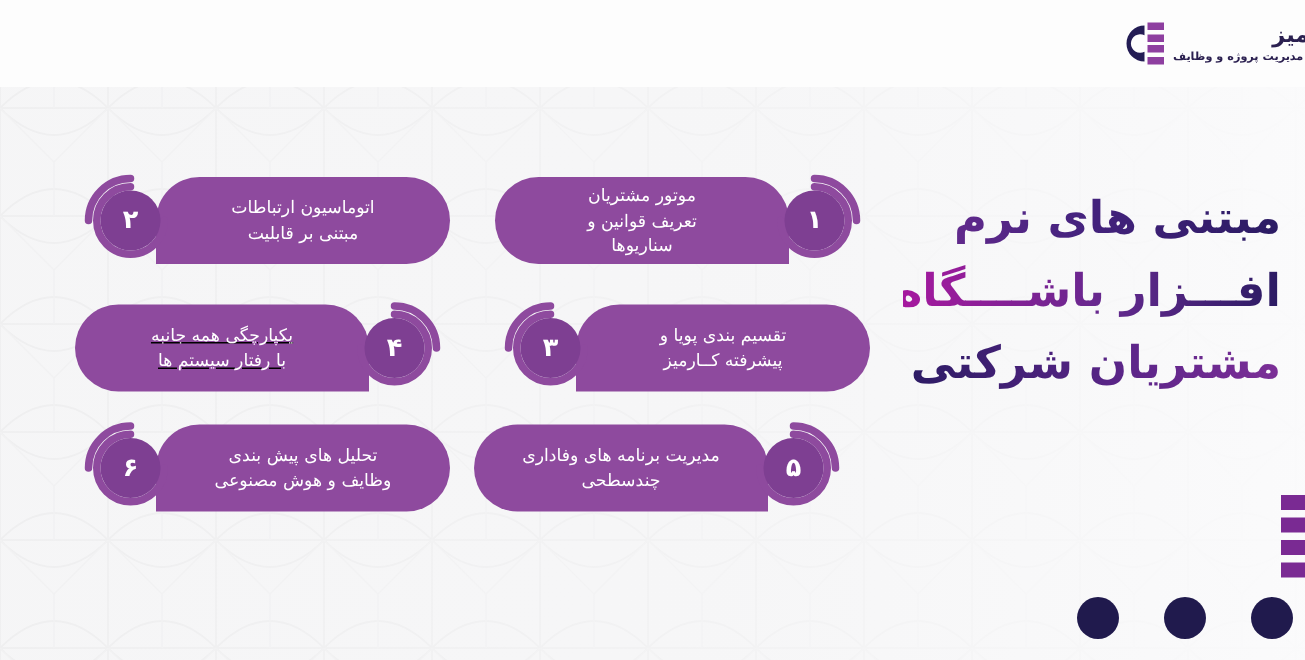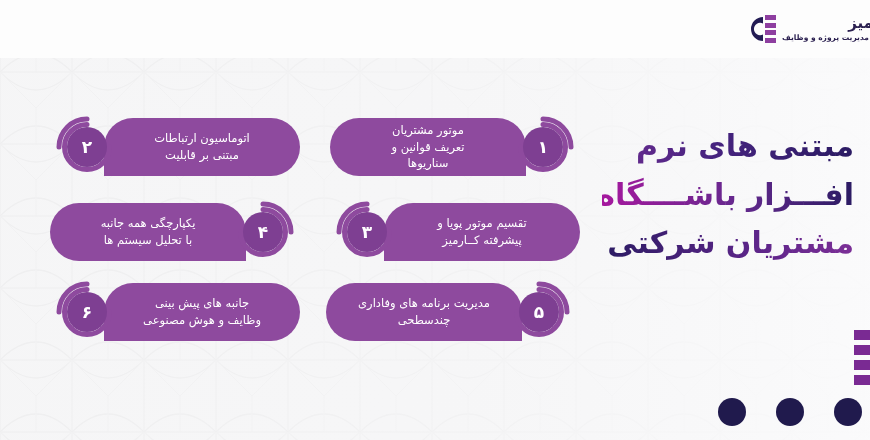--- a/index.html
+++ b/index.html
@@ -307,75 +307,75 @@
       </svg>
       <div class="disc">
         <span class="num">۲</span>
       </div>
     </div>
   </div>
 
   <div class="card" style="left:330px; top:203px; width:250px;">
     <div class="bubble tail-left" style="left:54px; width:196px;">
       <div class="label">
-        <div>تقسیم موتور پویا و</div>
+        <div>تقسیم بندی پویا و</div>
         <div>پیشرفته کــارمیز</div>
       </div>
     </div>
     <div class="badge" style="left:10px;">
       <svg class="ring" viewBox="0 0 68 68" aria-hidden="true">
         <path d="M34 6 A 28 28 0 0 0 6 34" fill="none" stroke="#8e4a9e" stroke-width="5" stroke-linecap="round"></path>
         <path d="M34 11.5 A 22.5 22.5 0 0 0 11.5 34 A 22.5 22.5 0 0 0 34 56.5 A 22.5 22.5 0 0 0 56.5 34" fill="none" stroke="#8e4a9e" stroke-width="5" stroke-linecap="round"></path>
       </svg>
       <div class="disc">
         <span class="num">۳</span>
       </div>
     </div>
   </div>
 
   <div class="card" style="left:50px; top:203px; width:250px;">
-    <div class="bubble tail-right" style="left:0px; width:196px;">
+    <div class="bubble tail-right" style="left:0px; width:196px;text-decoration:underline;">
       <div class="label">
         <div>یکپارچگی همه جانبه</div>
-        <div>با تحلیل سیستم ها</div>
+        <div>با رفتار سیستم ها</div>
       </div>
     </div>
     <div class="badge" style="left:186px;">
       <svg class="ring" viewBox="0 0 68 68" aria-hidden="true">
         <path d="M34 6 A 28 28 0 0 1 62 34" fill="none" stroke="#8e4a9e" stroke-width="5" stroke-linecap="round"></path>
         <path d="M34 11.5 A 22.5 22.5 0 0 1 56.5 34 A 22.5 22.5 0 0 1 34 56.5 A 22.5 22.5 0 0 1 11.5 34" fill="none" stroke="#8e4a9e" stroke-width="5" stroke-linecap="round"></path>
       </svg>
       <div class="disc">
         <span class="num">۴</span>
       </div>
     </div>
   </div>
 
-  <div class="card" style="left:326px; top:283px; width:250px;">
+  <div class="card" style="left:316px; top:283px; width:250px;">
     <div class="bubble tail-right" style="left:0px; width:196px;">
       <div class="label">
         <div>مدیریت برنامه های وفاداری</div>
         <div>چندسطحی</div>
       </div>
     </div>
     <div class="badge" style="left:186px;">
       <svg class="ring" viewBox="0 0 68 68" aria-hidden="true">
         <path d="M34 6 A 28 28 0 0 1 62 34" fill="none" stroke="#8e4a9e" stroke-width="5" stroke-linecap="round"></path>
         <path d="M34 11.5 A 22.5 22.5 0 0 1 56.5 34 A 22.5 22.5 0 0 1 34 56.5 A 22.5 22.5 0 0 1 11.5 34" fill="none" stroke="#8e4a9e" stroke-width="5" stroke-linecap="round"></path>
       </svg>
       <div class="disc">
         <span class="num">۵</span>
       </div>
     </div>
   </div>
 
   <div class="card" style="left:50px; top:283px; width:250px;">
     <div class="bubble tail-left" style="left:54px; width:196px;">
       <div class="label">
-        <div>جانبه های پیش بینی</div>
+        <div>تحلیل های پیش بندی</div>
         <div>وظایف و هوش مصنوعی</div>
       </div>
     </div>
     <div class="badge" style="left:10px;">
       <svg class="ring" viewBox="0 0 68 68" aria-hidden="true">
         <path d="M34 6 A 28 28 0 0 0 6 34" fill="none" stroke="#8e4a9e" stroke-width="5" stroke-linecap="round"></path>
         <path d="M34 11.5 A 22.5 22.5 0 0 0 11.5 34 A 22.5 22.5 0 0 0 34 56.5 A 22.5 22.5 0 0 0 56.5 34" fill="none" stroke="#8e4a9e" stroke-width="5" stroke-linecap="round"></path>
       </svg>
       <div class="disc">
         <span class="num">۶</span>

